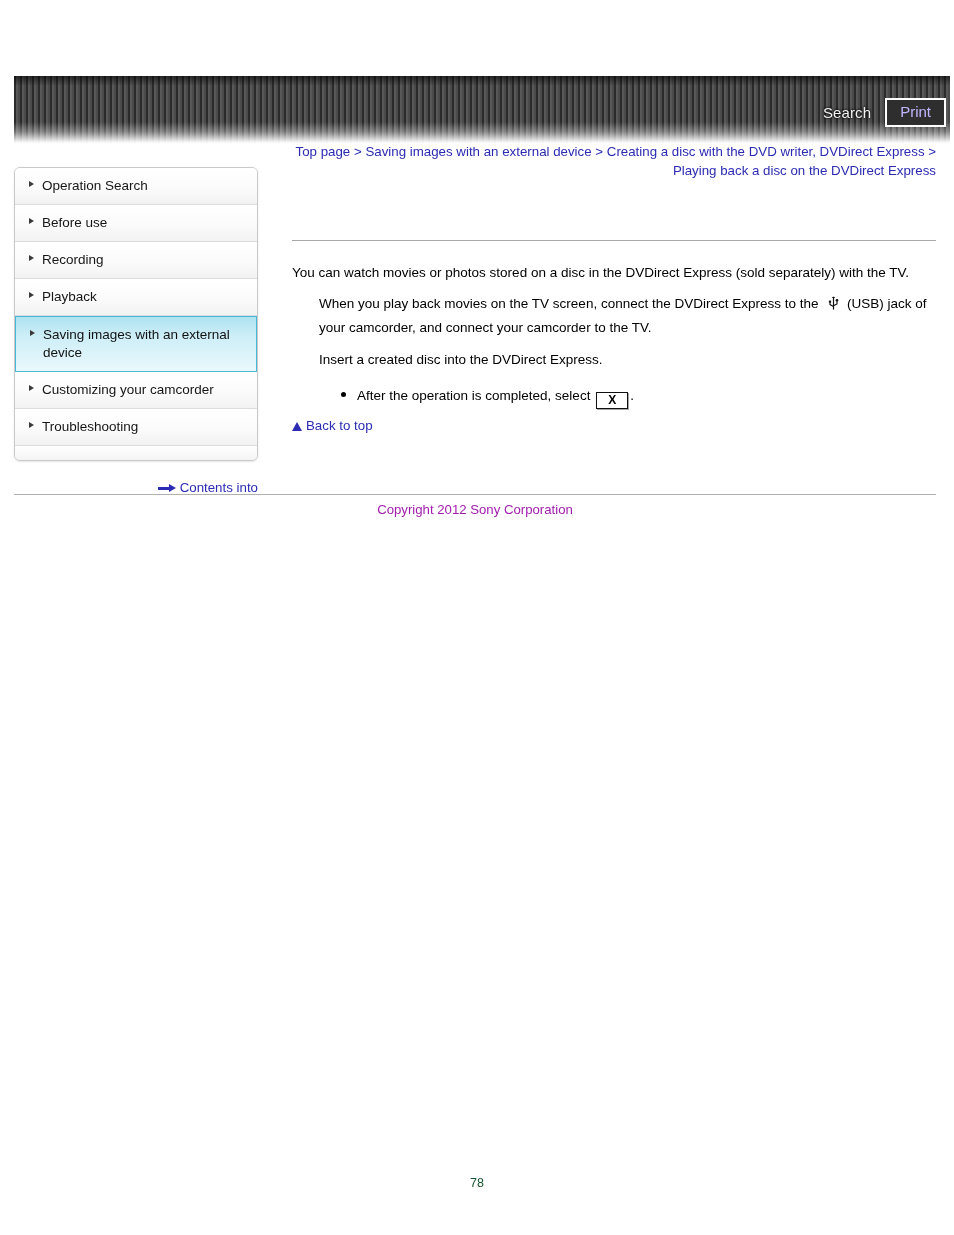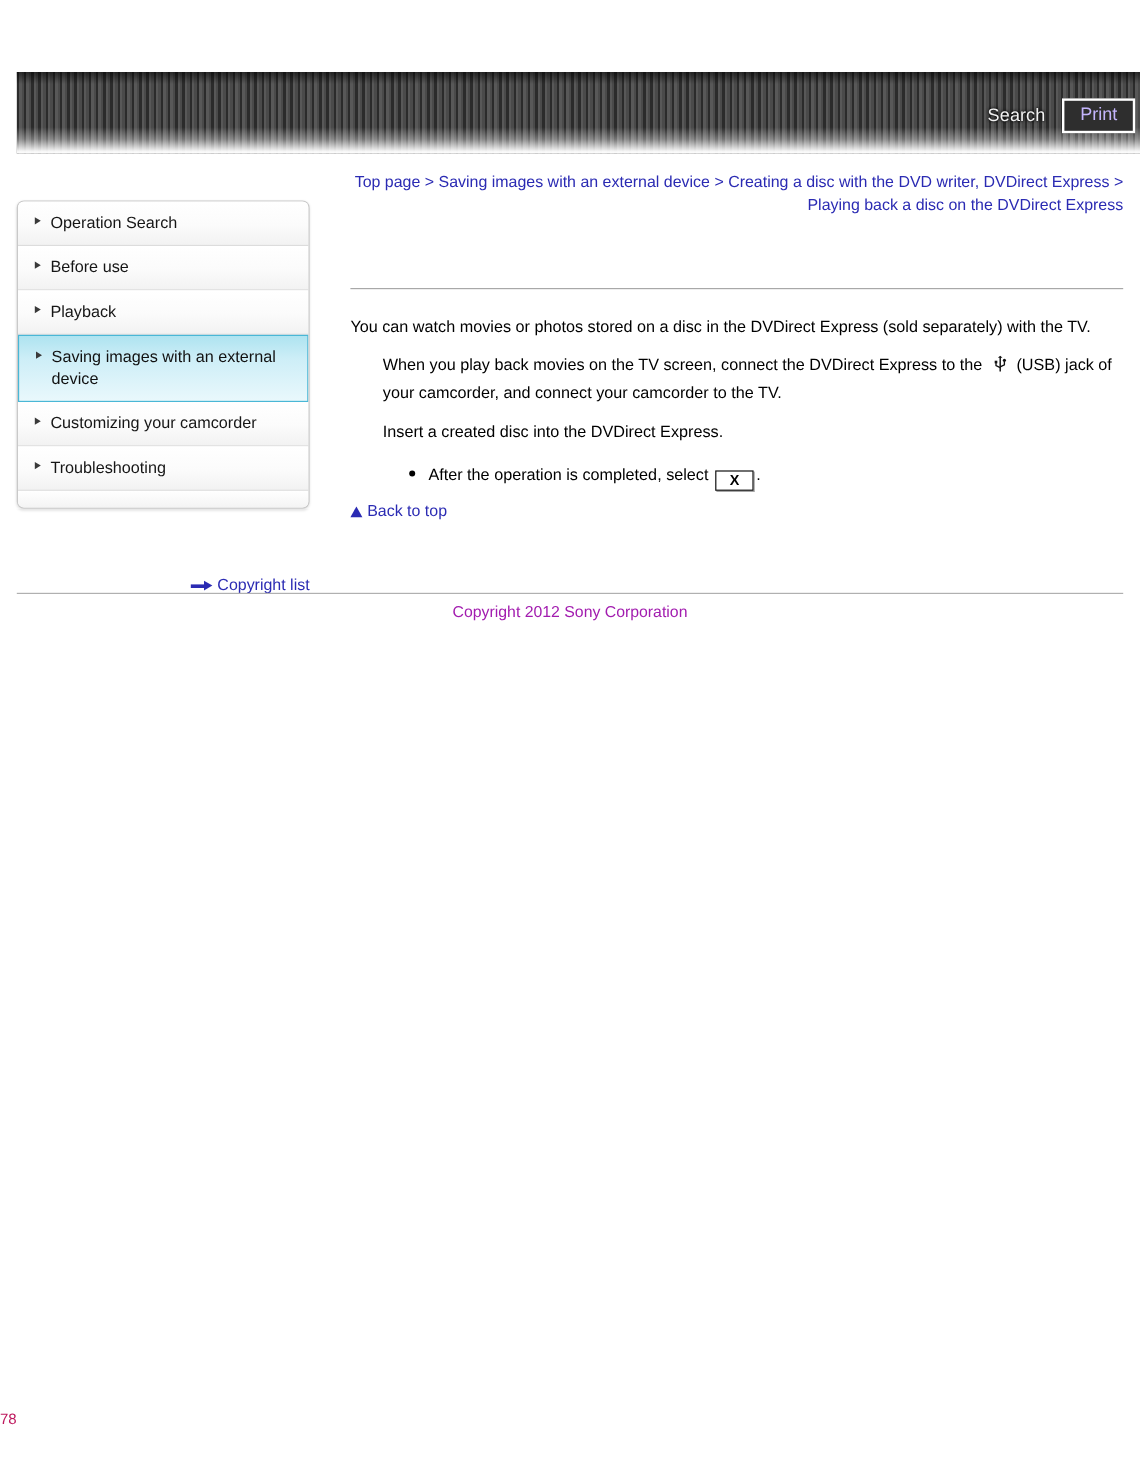--- a/index.html
+++ b/index.html
@@ -14,21 +14,21 @@
     position: relative;
     font-family: "Liberation Sans", sans-serif;
     color: #000;
     overflow: hidden;
   }
 
   
   #header-banner {
     position: absolute;
     left: 14px;
-    top: 60px;
+    top: 76px;
     width: 936px;
     height: 68px;
     background:
       linear-gradient(to bottom,
         rgba(0,0,0,0.55) 0px,
         rgba(0,0,0,0.0) 10px,
         rgba(0,0,0,0.0) 46px,
         rgba(255,255,255,0.35) 56px,
         rgba(255,255,255,0.95) 66px,
         rgba(255,255,255,1) 68px),
@@ -260,22 +260,23 @@
     text-align: center;
     font-size: 13.2px;
     line-height: 18px;
     color: #a21caf;
   }
   #page-number {
     position: absolute;
     left: 0;
     top: 1176px;
     width: 954px;
+    text-align: center;
     font-size: 12.5px;
-    color: #be185d;
+    color: #14532d;
   }
 </style>
 </head>
 <body>
 
 <div id="header-banner">
   <div id="header-controls">
     <span id="search-button">Search</span>
     <span id="print-button">Print</span>
   </div>
@@ -295,39 +296,43 @@
   <div class="nav-item">
     <span class="nav-arrow"></span>
     <span>Operation Search</span>
   </div>
   <div class="nav-item">
     <span class="nav-arrow"></span>
     <span>Before use</span>
   </div>
   <div class="nav-item">
     <span class="nav-arrow"></span>
+    <span>Recording</span>
+  </div>
+  <div class="nav-item">
+    <span class="nav-arrow"></span>
     <span>Playback</span>
   </div>
   <div class="nav-item selected">
     <span class="nav-arrow"></span>
     <span>Saving images with an external device</span>
   </div>
   <div class="nav-item">
     <span class="nav-arrow"></span>
     <span>Customizing your camcorder</span>
   </div>
   <div class="nav-item">
     <span class="nav-arrow"></span>
     <span>Troubleshooting</span>
   </div>
   <div id="sidebar-bottom-pad"></div>
 </div>
 
 <div id="contents-list-link">
-  <span class="arrow-right-icon"></span><span>Copyright list</span>
+  <span class="arrow-right-icon"></span><span>Contents into</span>
 </div>
 
 <div id="content-rule-top"></div>
 
 <div id="content">
   <p class="lead">You can watch movies or photos stored on a disc in the DVDirect Express (sold separately) with the TV.</p>
 
   <p class="step">
     <span>When you play back movies on the TV screen, connect the DVDirect Express to the</span>
     <span class="usb-icon">

